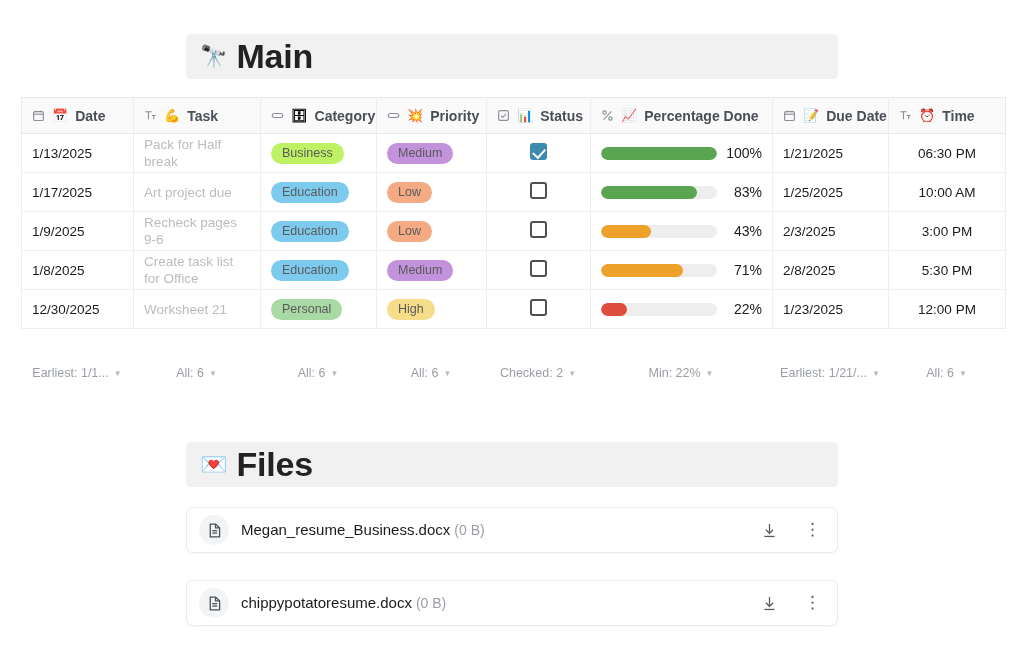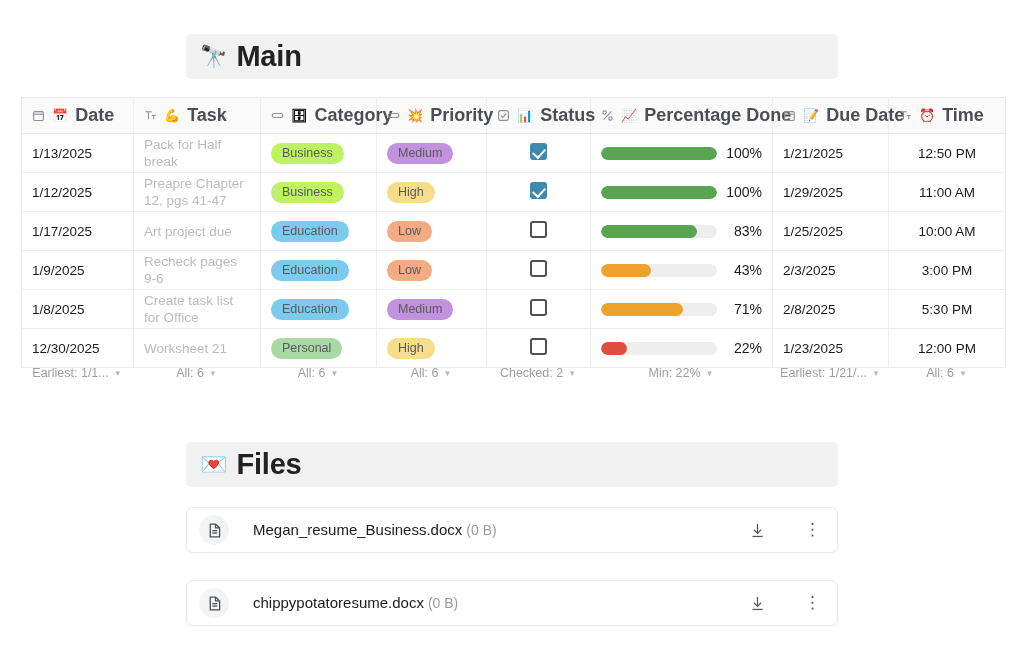--- a/index.html
+++ b/index.html
@@ -17,21 +17,21 @@
     position: absolute;
     background: #f1f1f1;
     border-radius: 5px;
     display: flex;
     align-items: center;
     padding-left: 14px;
     gap: 9px;
   }
   .banner-emoji { font-size: 22px; line-height: 1; }
   .banner-title {
-    font-size: 29px;
+    font-size: 34px;
     font-weight: 600;
     color: #222222;
     letter-spacing: -0.2px;
   }
 
   #main-banner  { left: 186px; top: 34px;  width: 652px; height: 45px; }
   #files-banner { left: 186px; top: 442px; width: 652px; height: 45px; }
 
   
   .table-wrap {
@@ -63,21 +63,21 @@
   .hcell { display: flex; align-items: center; gap: 7px; }
   .hicon {
     color: #8a8f98;
     font-size: 13px;
     display: inline-flex;
     align-items: center;
     flex: none;
   }
   .hemoji { font-size: 13px; line-height: 1; flex: none; }
   .hlabel {
-    font-size: 18px;
+    font-size: 14px;
     font-weight: 700;
     color: #4a4f57;
     white-space: nowrap;
   }
 
   table.grid tbody td { height: 39px; }
   .cell-date {
     font-size: 14px;
     color: #1b1b1b;
     font-weight: 400;
@@ -180,21 +180,21 @@
     position: absolute;
     left: 186px;
     width: 652px;
     height: 46px;
     background: #ffffff;
     border: 1px solid #e9eaec;
     border-radius: 7px;
     display: flex;
     align-items: center;
     padding: 0 16px 0 12px;
-    gap: 24px;
+    gap: 12px;
     box-shadow: 0 1px 2px rgba(0,0,0,0.035);
   }
   #file-row-0 { top: 507px; }
   #file-row-1 { top: 580px; }
   .file-chip {
     width: 30px; height: 30px;
     border-radius: 50%;
     background: #f3f4f5;
     display: flex;
     align-items: center;
@@ -359,38 +359,21 @@
             <td class="cell-center"><span class="cbox checked"></span></td>
             <td>
               <div class="pct-row">
                 <div class="bar">
                   <div class="bar-fill" style="width:100%;background:#5aa551"></div>
                 </div>
                 <span class="pct-label">100%</span>
               </div>
             </td>
             <td class="cell-due">1/21/2025</td>
-            <td class="cell-time">12:50 PM</td>
-          </tr>
-          <tr>
-            <td class="cell-date">1/12/2025</td>
-            <td class="cell-task">Preapre Chapter 12, pgs 41-47</td>
-            <td><span class="badge badge-business">Business</span></td>
-            <td><span class="badge badge-high">High</span></td>
-            <td class="cell-center"><span class="cbox checked"></span></td>
-            <td>
-              <div class="pct-row">
-                <div class="bar">
-                  <div class="bar-fill" style="width:100%;background:#5aa551"></div>
-                </div>
-                <span class="pct-label">100%</span>
-              </div>
-            </td>
-            <td class="cell-due">1/29/2025</td>
-            <td class="cell-time">11:00 AM</td>
+            <td class="cell-time">06:30 PM</td>
           </tr>
           <tr>
             <td class="cell-date">1/17/2025</td>
             <td class="cell-task">Art project due</td>
             <td><span class="badge badge-education">Education</span></td>
             <td><span class="badge badge-low">Low</span></td>
             <td class="cell-center"><span class="cbox"></span></td>
             <td>
               <div class="pct-row">
                 <div class="bar">

